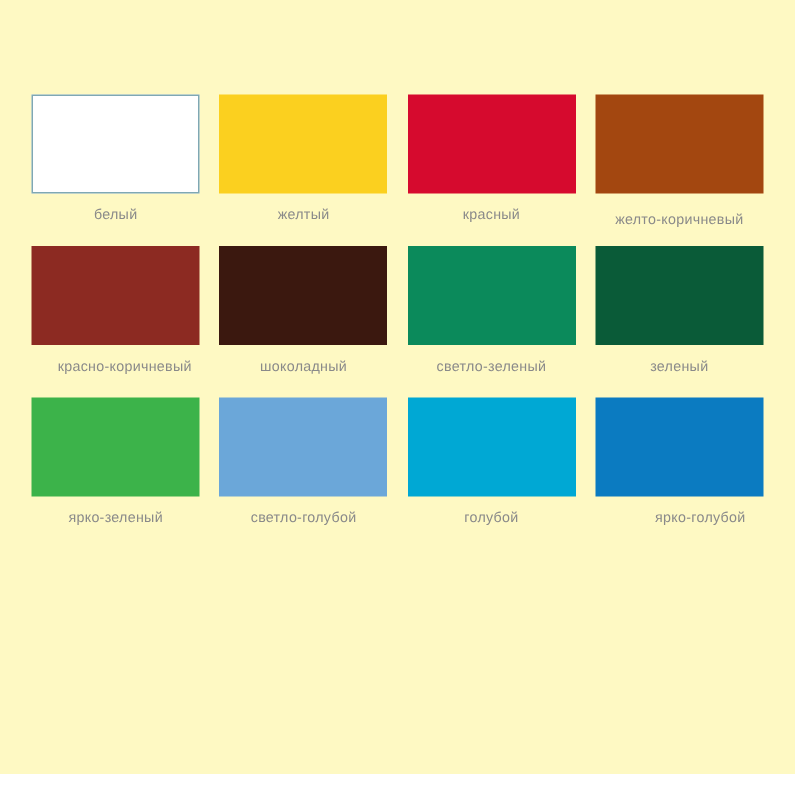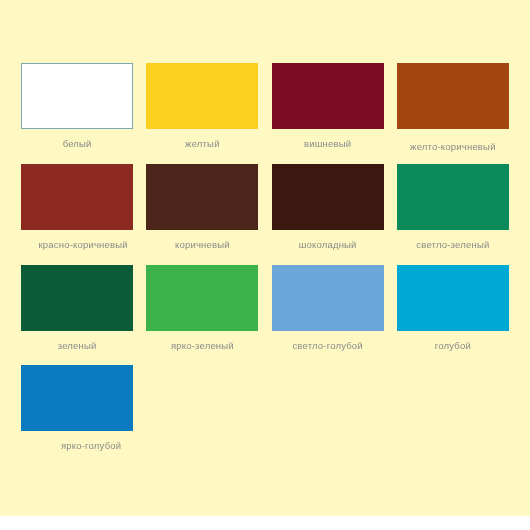--- a/index.html
+++ b/index.html
@@ -59,40 +59,36 @@
     <div class="chip outlined" style="background: rgb(255, 255, 255); border-color: rgb(127, 168, 180);"></div>
     <div class="caption" style="color: rgb(138, 138, 138);">белый</div>
   </div>
 
   <div class="swatch-cell">
     <div class="chip" style="background: rgb(251, 208, 31);"></div>
     <div class="caption" style="color: rgb(138, 138, 138);">желтый</div>
   </div>
 
 
+  <div class="swatch-cell">
+    <div class="chip" style="background: rgb(214, 10, 46);"></div>
+    <div class="caption" style="color: rgb(138, 138, 138);">красный</div>
+  </div>
 
-  <div class="swatch-cell">
-    <div class="chip" style="background: rgb(124, 10, 34);"></div>
-    <div class="caption" style="color: rgb(138, 138, 138);">вишневый</div>
-  </div>
 
   <div class="swatch-cell">
     <div class="chip" style="background: rgb(163, 71, 16);"></div>
     <div class="caption" style="color: rgb(138, 138, 138); margin-top: 12px;">желто-коричневый</div>
   </div>
 
   <div class="swatch-cell">
     <div class="chip" style="background: rgb(140, 42, 34);"></div>
     <div class="caption" style="color: rgb(138, 138, 138); padding-left: 12px;">красно-коричневый</div>
   </div>
 
-  <div class="swatch-cell">
-    <div class="chip" style="background: rgb(77, 37, 26);"></div>
-    <div class="caption" style="color: rgb(138, 138, 138);">коричневый</div>
-  </div>
 
   <div class="swatch-cell">
     <div class="chip" style="background: rgb(59, 24, 15);"></div>
     <div class="caption" style="color: rgb(138, 138, 138);">шоколадный</div>
   </div>
 
   <div class="swatch-cell">
     <div class="chip" style="background: rgb(11, 138, 91);"></div>
     <div class="caption" style="color: rgb(138, 138, 138); text-align: center;">светло-зеленый</div>
   </div>

